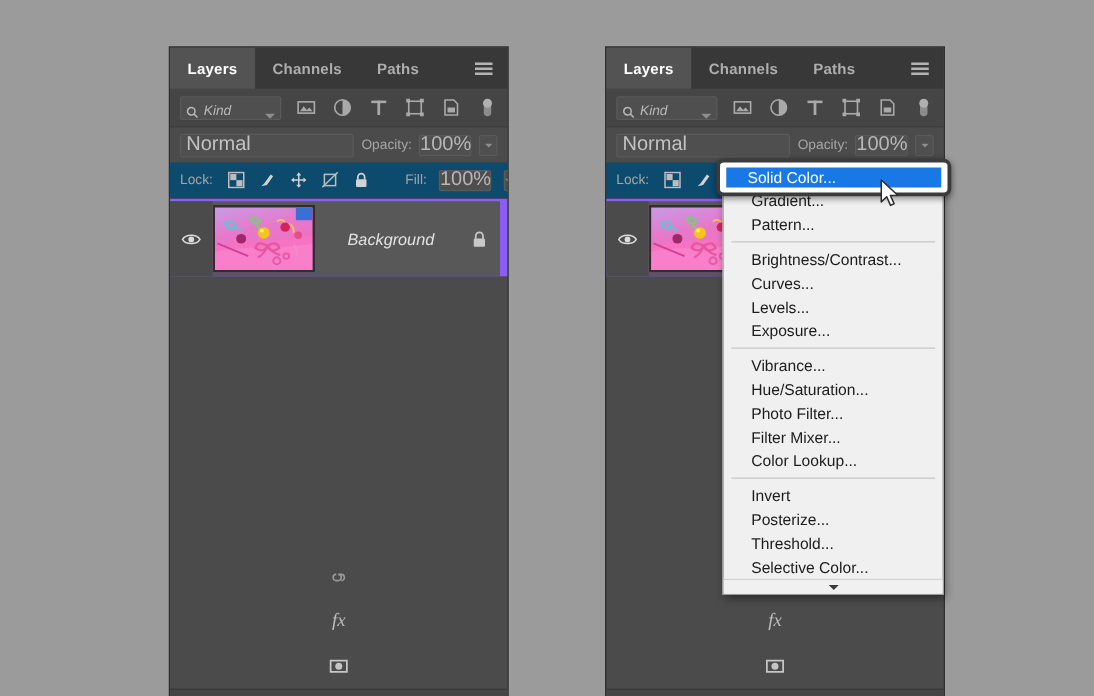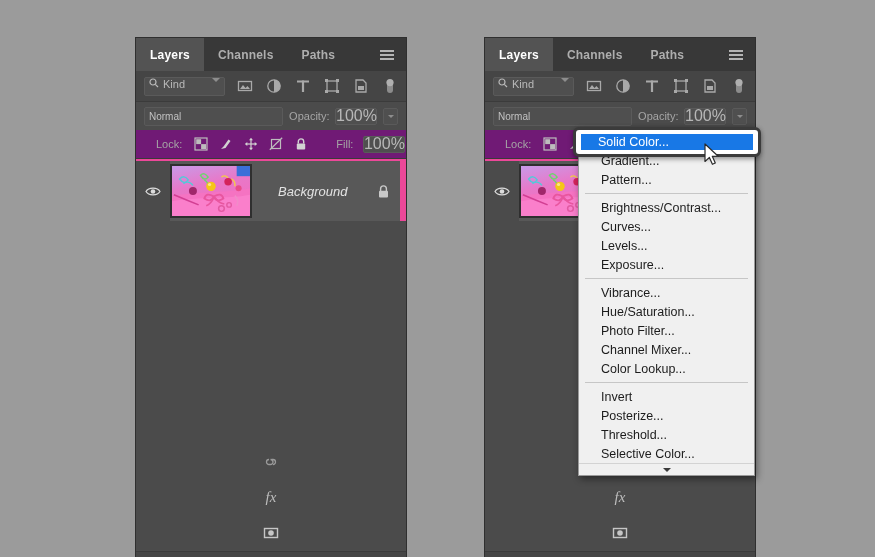--- a/index.html
+++ b/index.html
@@ -77,25 +77,26 @@
     padding: 0 8px;
     border-bottom: 1px solid #3b3b3b;
   }
   .kind-select {
     width: 104px;
     height: 19px;
     background: #4f4f4f;
     border: 1px solid #5a5a5a;
     border-radius: 2px;
     display: flex;
-    align-items: flex-start;
+    align-items: flex-end;
     padding: 0 4px;
     box-sizing: border-box;
     color: #b9b9b9;
     font-size: 11px;
+    font-style: italic;
   }
   .kind-select .lbl { margin-left: 4px; flex: 1; }
   .kind-select .caret {
     width: 0; height: 0;
     border-left: 4px solid transparent;
     border-right: 4px solid transparent;
     border-top: 4px solid #8d8d8d;
   }
   .filter-icons {
     display: flex;
@@ -118,21 +119,21 @@
     width: 144px;
     height: 19px;
     background: #4f4f4f;
     border: 1px solid #5a5a5a;
     border-radius: 2px;
     display: flex;
     align-items: center;
     padding: 0 4px;
     box-sizing: border-box;
     color: #c2c2c2;
-    font-size: 10px;
+    font-size: 16px;
   }
   .blend-select .lbl { flex: 1; }
   .field-label {
     font-size: 11px;
     color: #a5a5a5;
   }
   .num-field {
     width: 42px;
     height: 17px;
     background: #4f4f4f;
@@ -159,31 +160,31 @@
     border-right: 3px solid transparent;
     border-top: 3px solid #8d8d8d;
     display: block;
   }
 
   
   .lock-row {
     height: 28px;
     display: flex;
     align-items: center;
-    padding: 0 20px;
+    padding: 0 8px;
     gap: 10px;
-    background: #701a75;
+    background: #0c4a6e;
     border-bottom: 1px solid #3a3a3a;
   }
   .lock-icons { display: flex; align-items: center; gap: 11px; margin-left: 2px; }
   .li { width: 14px; height: 14px; display: block; }
 
   
   .layer-list {
-    background: #ec4899;
+    background: #8b5cf6;
     padding-top: 2px;
   }
   .layer-row {
     height: 60px;
     display: flex;
     align-items: center;
     background: #585858;
     margin-right: 6px;
   }
   .eye-cell {
@@ -728,21 +729,21 @@
   <div class="menu-item">Brightness/Contrast...</div>
   <div class="menu-item">Curves...</div>
   <div class="menu-item">Levels...</div>
   <div class="menu-item">Exposure...</div>
 
   <div class="menu-sep"></div>
 
   <div class="menu-item">Vibrance...</div>
   <div class="menu-item">Hue/Saturation...</div>
   <div class="menu-item">Photo Filter...</div>
-  <div class="menu-item">Channel Mixer...</div>
+  <div class="menu-item">Filter Mixer...</div>
   <div class="menu-item">Color Lookup...</div>
 
   <div class="menu-sep"></div>
 
   <div class="menu-item">Invert</div>
   <div class="menu-item">Posterize...</div>
   <div class="menu-item">Threshold...</div>
   <div class="menu-item">Selective Color...</div>
 
   <div class="menu-scroll-arrow">

